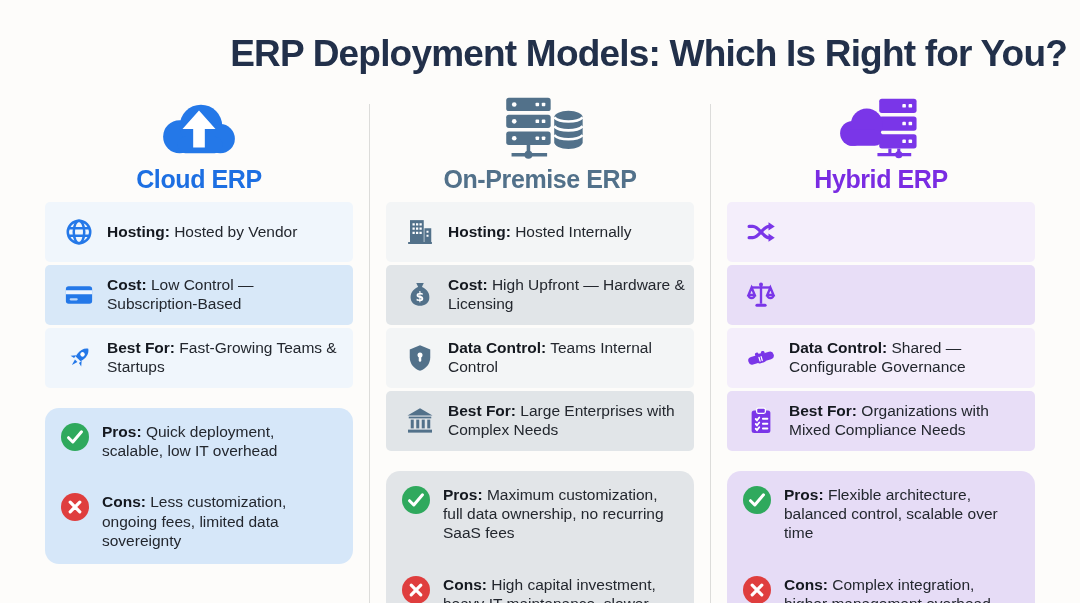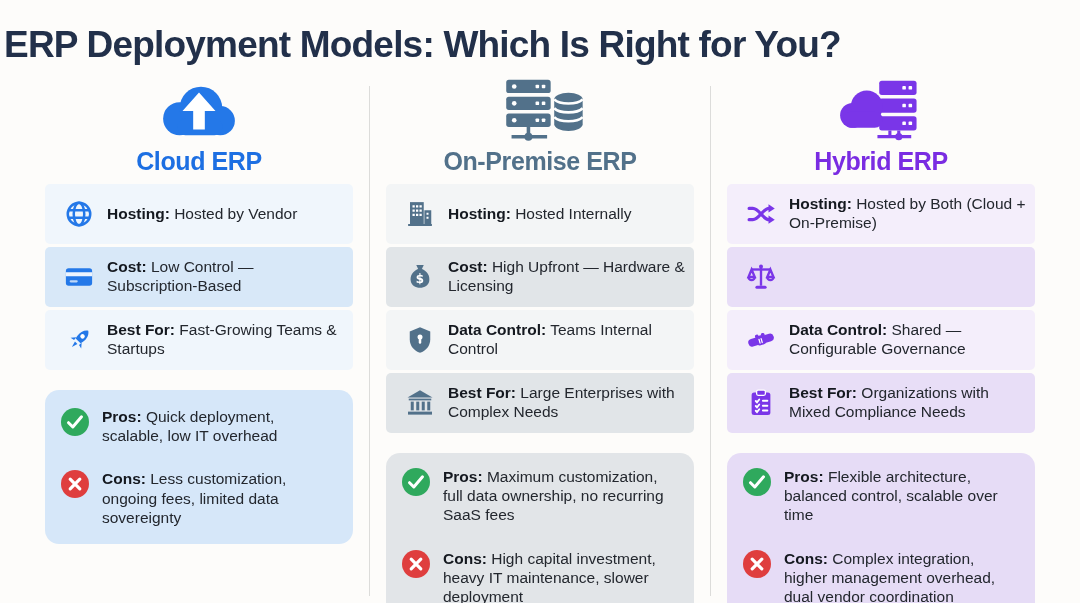--- a/index.html
+++ b/index.html
@@ -3,22 +3,22 @@
 <meta charset="utf-8">
 <style>
   html,body{margin:0;padding:0;}
   body{
     width:1080px;height:603px;overflow:hidden;
     background:#fdfcfa;
     font-family:"Liberation Sans", sans-serif;
     -webkit-font-smoothing:antialiased;
   }
   .page-title{
-    margin:4px;padding:20px 0 8px;
-    text-align:left;
+    margin:13px;padding:20px 0 8px;
+    text-align:right;
     font-size:37px;font-weight:bold;letter-spacing:-0.8px;
     color:#22304a;
   }
   .columns{
     display:flex;align-items:stretch;
     padding:0 45px;
   }
   .column{flex:0 0 308px;width:308px;}
   .divider{
     width:1px;flex:0 0 1px;
@@ -45,21 +45,21 @@
   .ricon{flex:0 0 32px;display:flex;justify-content:center;color:var(--accent);}
   .feature-row p{margin:0;}
   .feature-row strong, .pc-row strong{font-weight:bold;color:#14181f;}
 
   .procon-card{
     margin-top:20px;
     background:var(--card);
     border-radius:14px;
     padding:14px 15px;
     min-height:126px;
-    display:flex;flex-direction:column;justify-content:center;gap:24px;
+    display:flex;flex-direction:column;justify-content:center;gap:32px;
   }
   .pc-row{display:flex;gap:12px;align-items:flex-start;font-size:15.5px;line-height:1.24;color:#23272e;}
   .pc-row p{margin:0;}
   .pcicon{flex:0 0 30px;margin-top:0;}
 </style>
 </head>
 <body>
 
 <h1 class="page-title">ERP Deployment Models: Which Is Right for You?</h1>
 
@@ -297,21 +297,20 @@
               <g fill="none" stroke="currentColor" stroke-width="2.6" stroke-linecap="round">
                 <path d="M2.5 7.5h3c5 0 8 9 13 9"></path>
                 <path d="M2.5 16.5h3c5 0 8-9 13-9"></path>
               </g>
               <g fill="currentColor">
                 <path d="M18 4.2l5 3.3-5 3.3z"></path>
                 <path d="M18 13.2l5 3.3-5 3.3z"></path>
               </g>
             </svg>
         </span>
-        <p><strong>Hosting:</strong> <span>Hosted by Both (Cloud + On-Premise)</span></p>
       </div>
       <div class="feature-row">
         <span class="ricon">
           <svg viewBox="0 0 24 24" width="30" height="30">
               <g stroke="currentColor" fill="none" stroke-width="1.9">
                 <path d="M12 4v15"></path>
                 <path d="M4.5 6h15"></path>
                 <path d="M4.5 6L2 12h5zM19.5 6L17 12h5z"></path>
                 <path d="M2 12a2.5 2.5 0 0 0 5 0M17 12a2.5 2.5 0 0 0 5 0"></path>
               </g>

